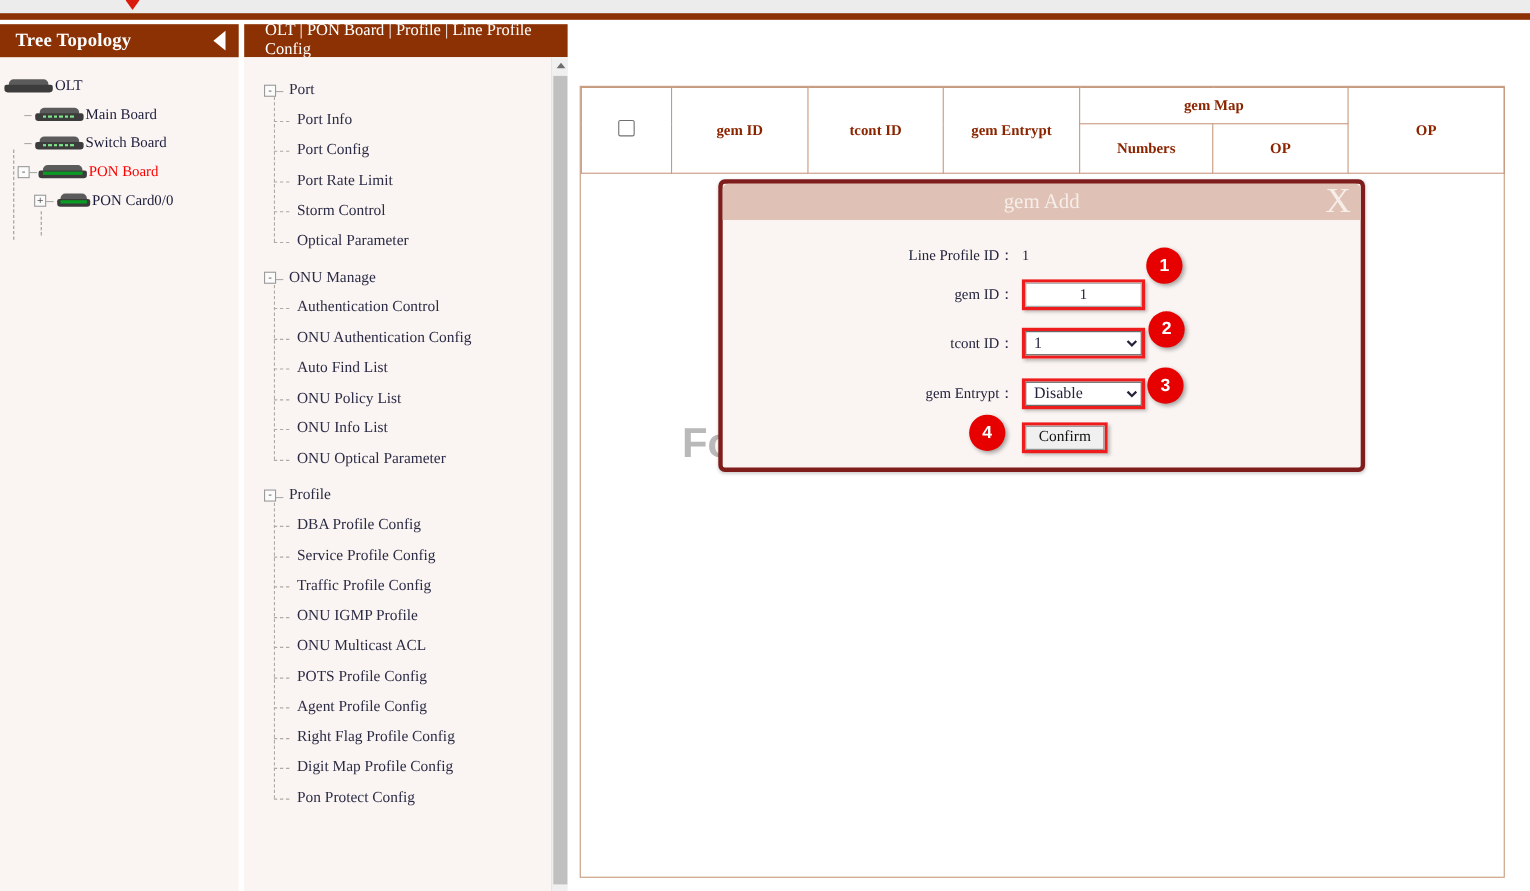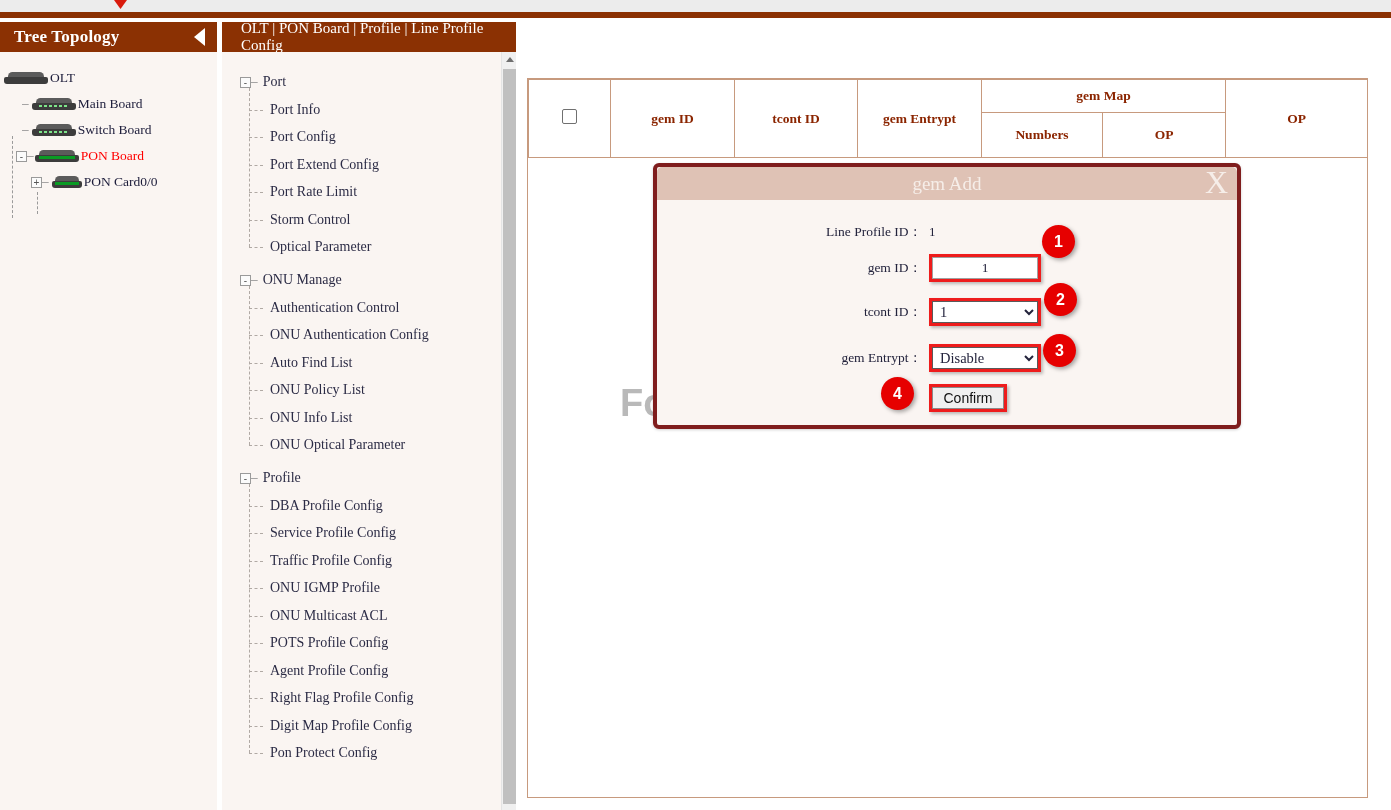--- a/index.html
+++ b/index.html
@@ -195,21 +195,21 @@
     text-align:center; font-size:13.5px; color:#23233c;
     font-family:"Liberation Serif", serif; outline:none;
   }
   select.sel {
     width:106px; height:22px; border:1px solid #5a5a5a; background:#fff;
     font-size:14.5px; color:#23233c; font-family:"Liberation Serif", serif;
     padding-left:3px;
   }
   button.confirm {
     width:72px; height:22px; background:#f0f0f0; border:1px solid #8a8a8a;
-    font-size:14px; color:#111; font-family:Liberation Sans, sans-serif; cursor:pointer;
+    font-size:14px; color:#111; font-family:Liberation Serif, serif; cursor:pointer;
   }
 
   
   .badge {
     position:absolute; width:33px; height:33px; border-radius:50%;
     background:#e60000; color:#fff; font-weight:bold; font-size:16px;
     display:flex; align-items:center; justify-content:center;
     font-family:"Liberation Sans", sans-serif;
     box-shadow: 2px 2px 4px rgba(0,0,0,0.35);
   }
@@ -310,24 +310,20 @@
           <span class="grp-label">Port</span>
         </div>
         <div class="m-group-children">
           <div class="m-item">
               <span class="branch"></span>
               <span>Port Info</span>
             </div>
           <div class="m-item">
               <span class="branch"></span>
               <span>Port Config</span>
-            </div>
-          <div class="m-item">
-              <span class="branch"></span>
-              <span>Port Extend Config</span>
             </div>
           <div class="m-item">
               <span class="branch"></span>
               <span>Port Rate Limit</span>
             </div>
           <div class="m-item">
               <span class="branch"></span>
               <span>Storm Control</span>
             </div>
           <div class="m-item">

